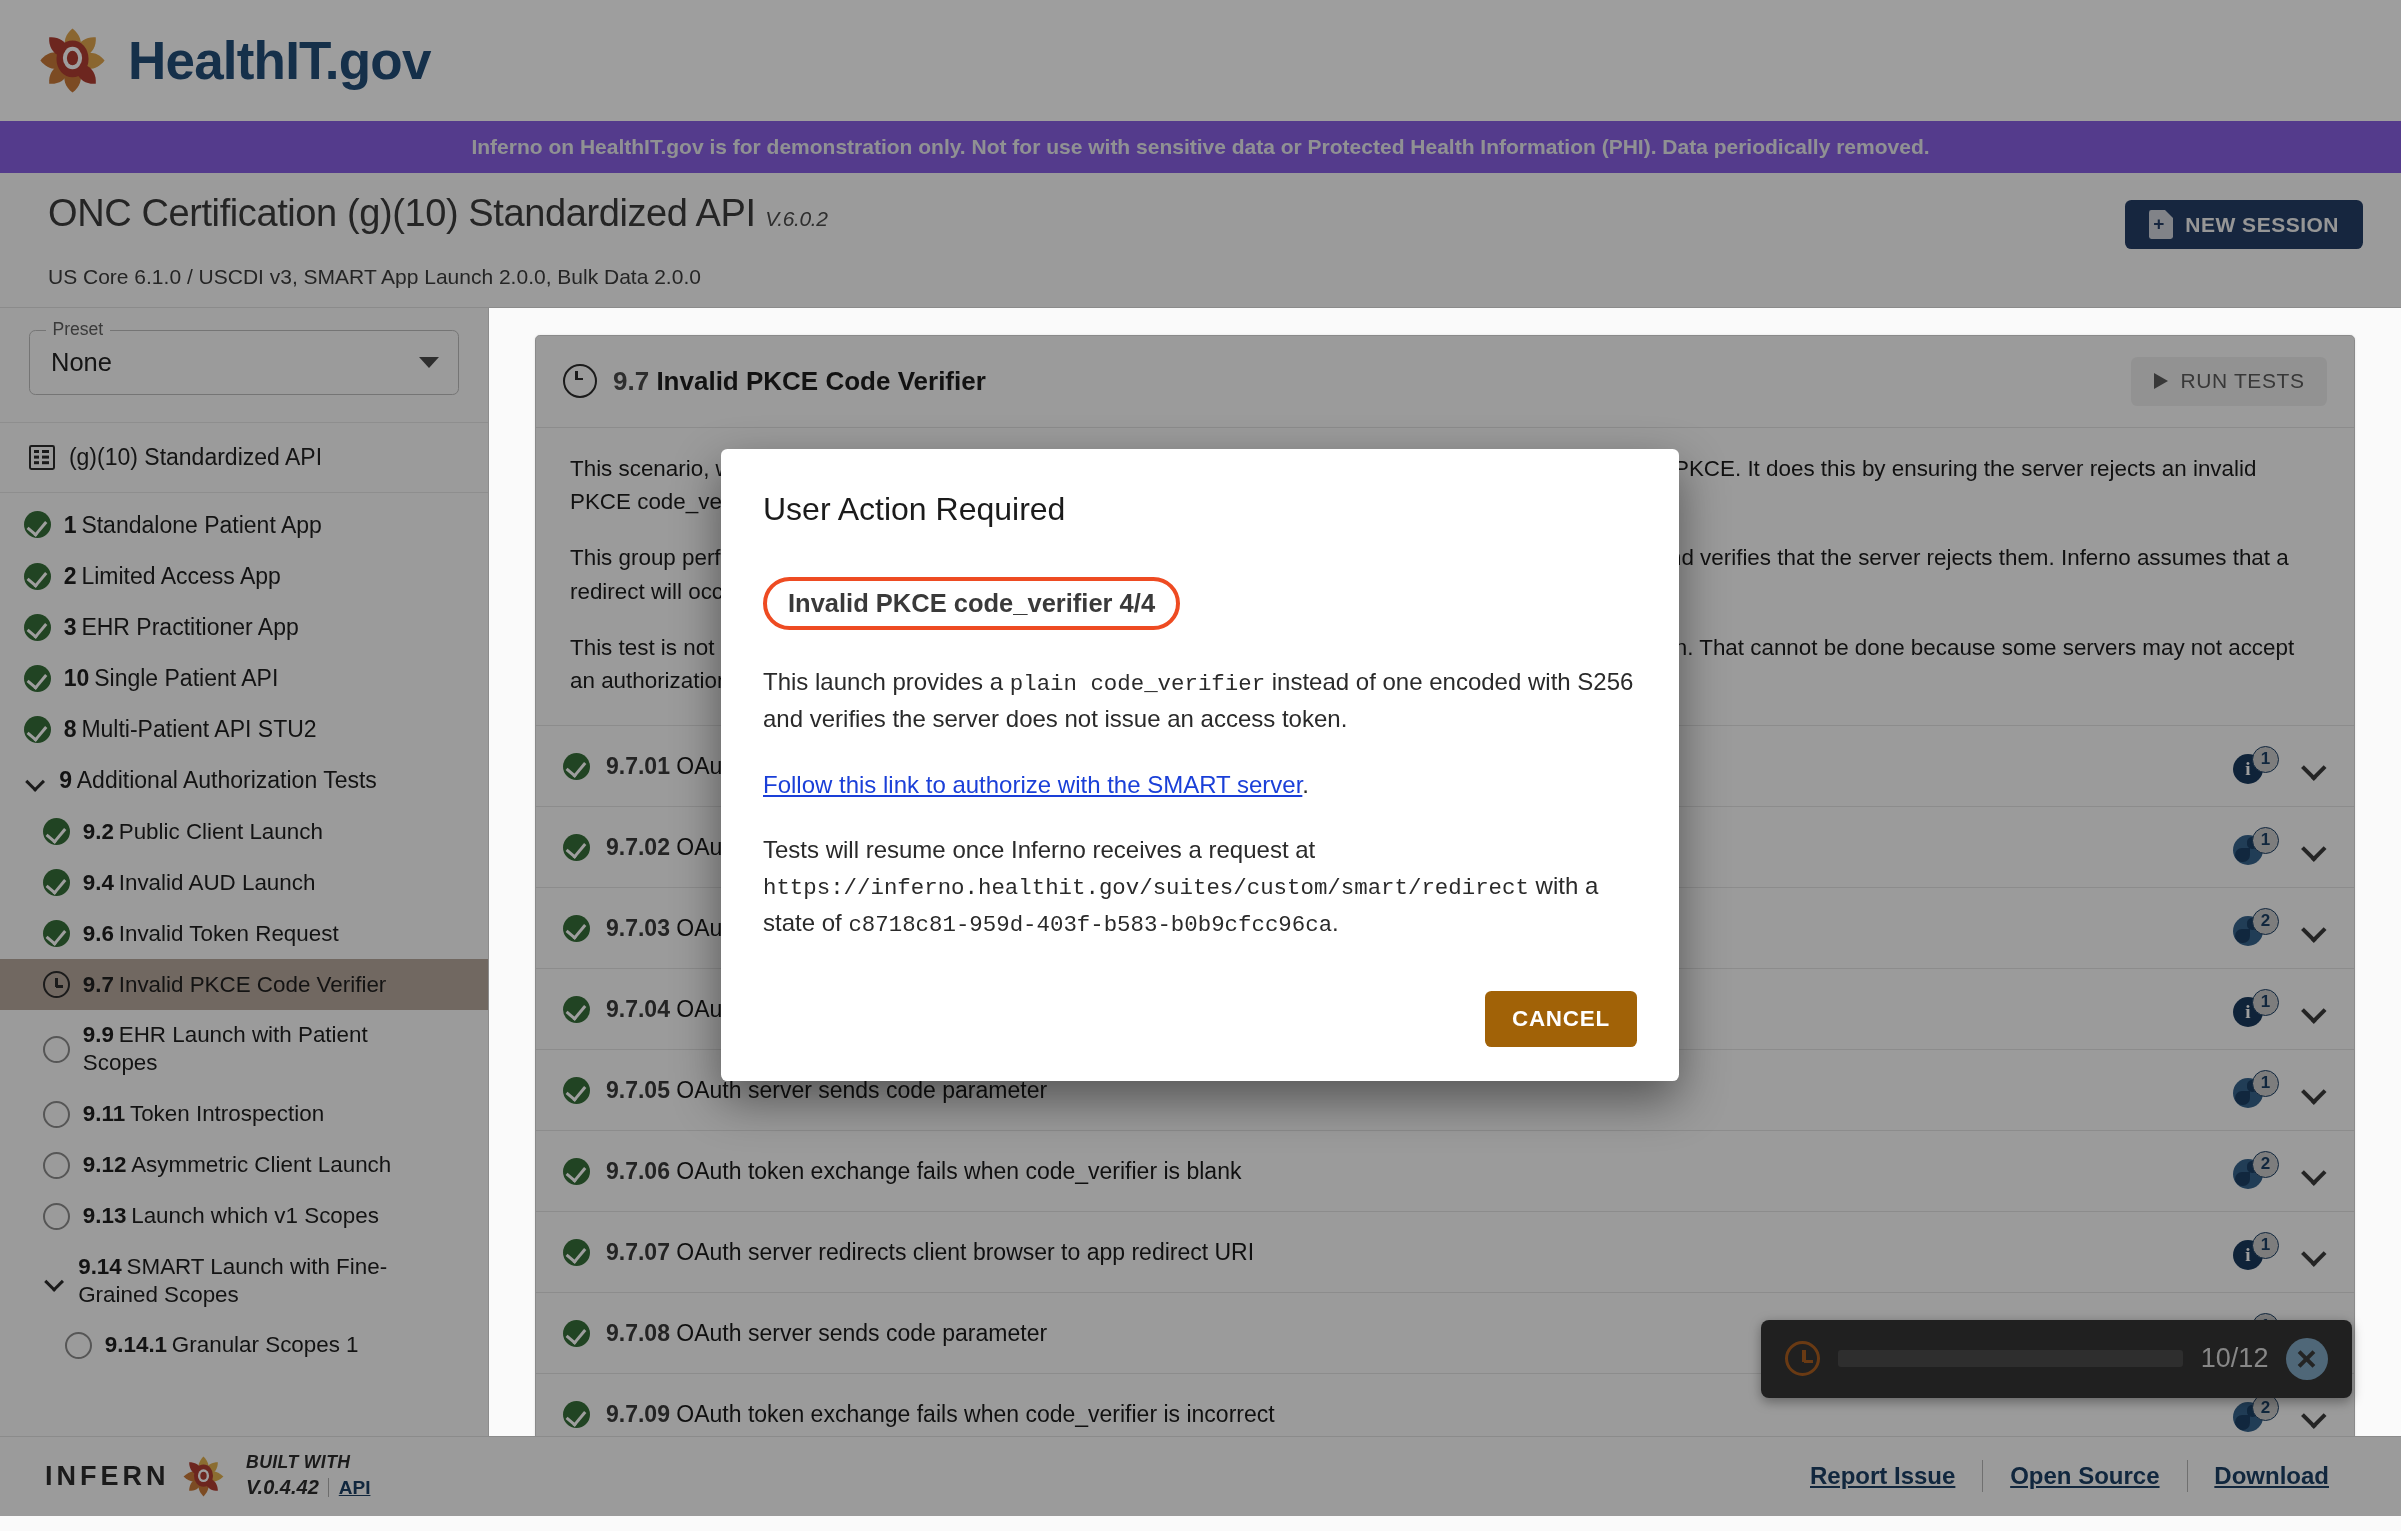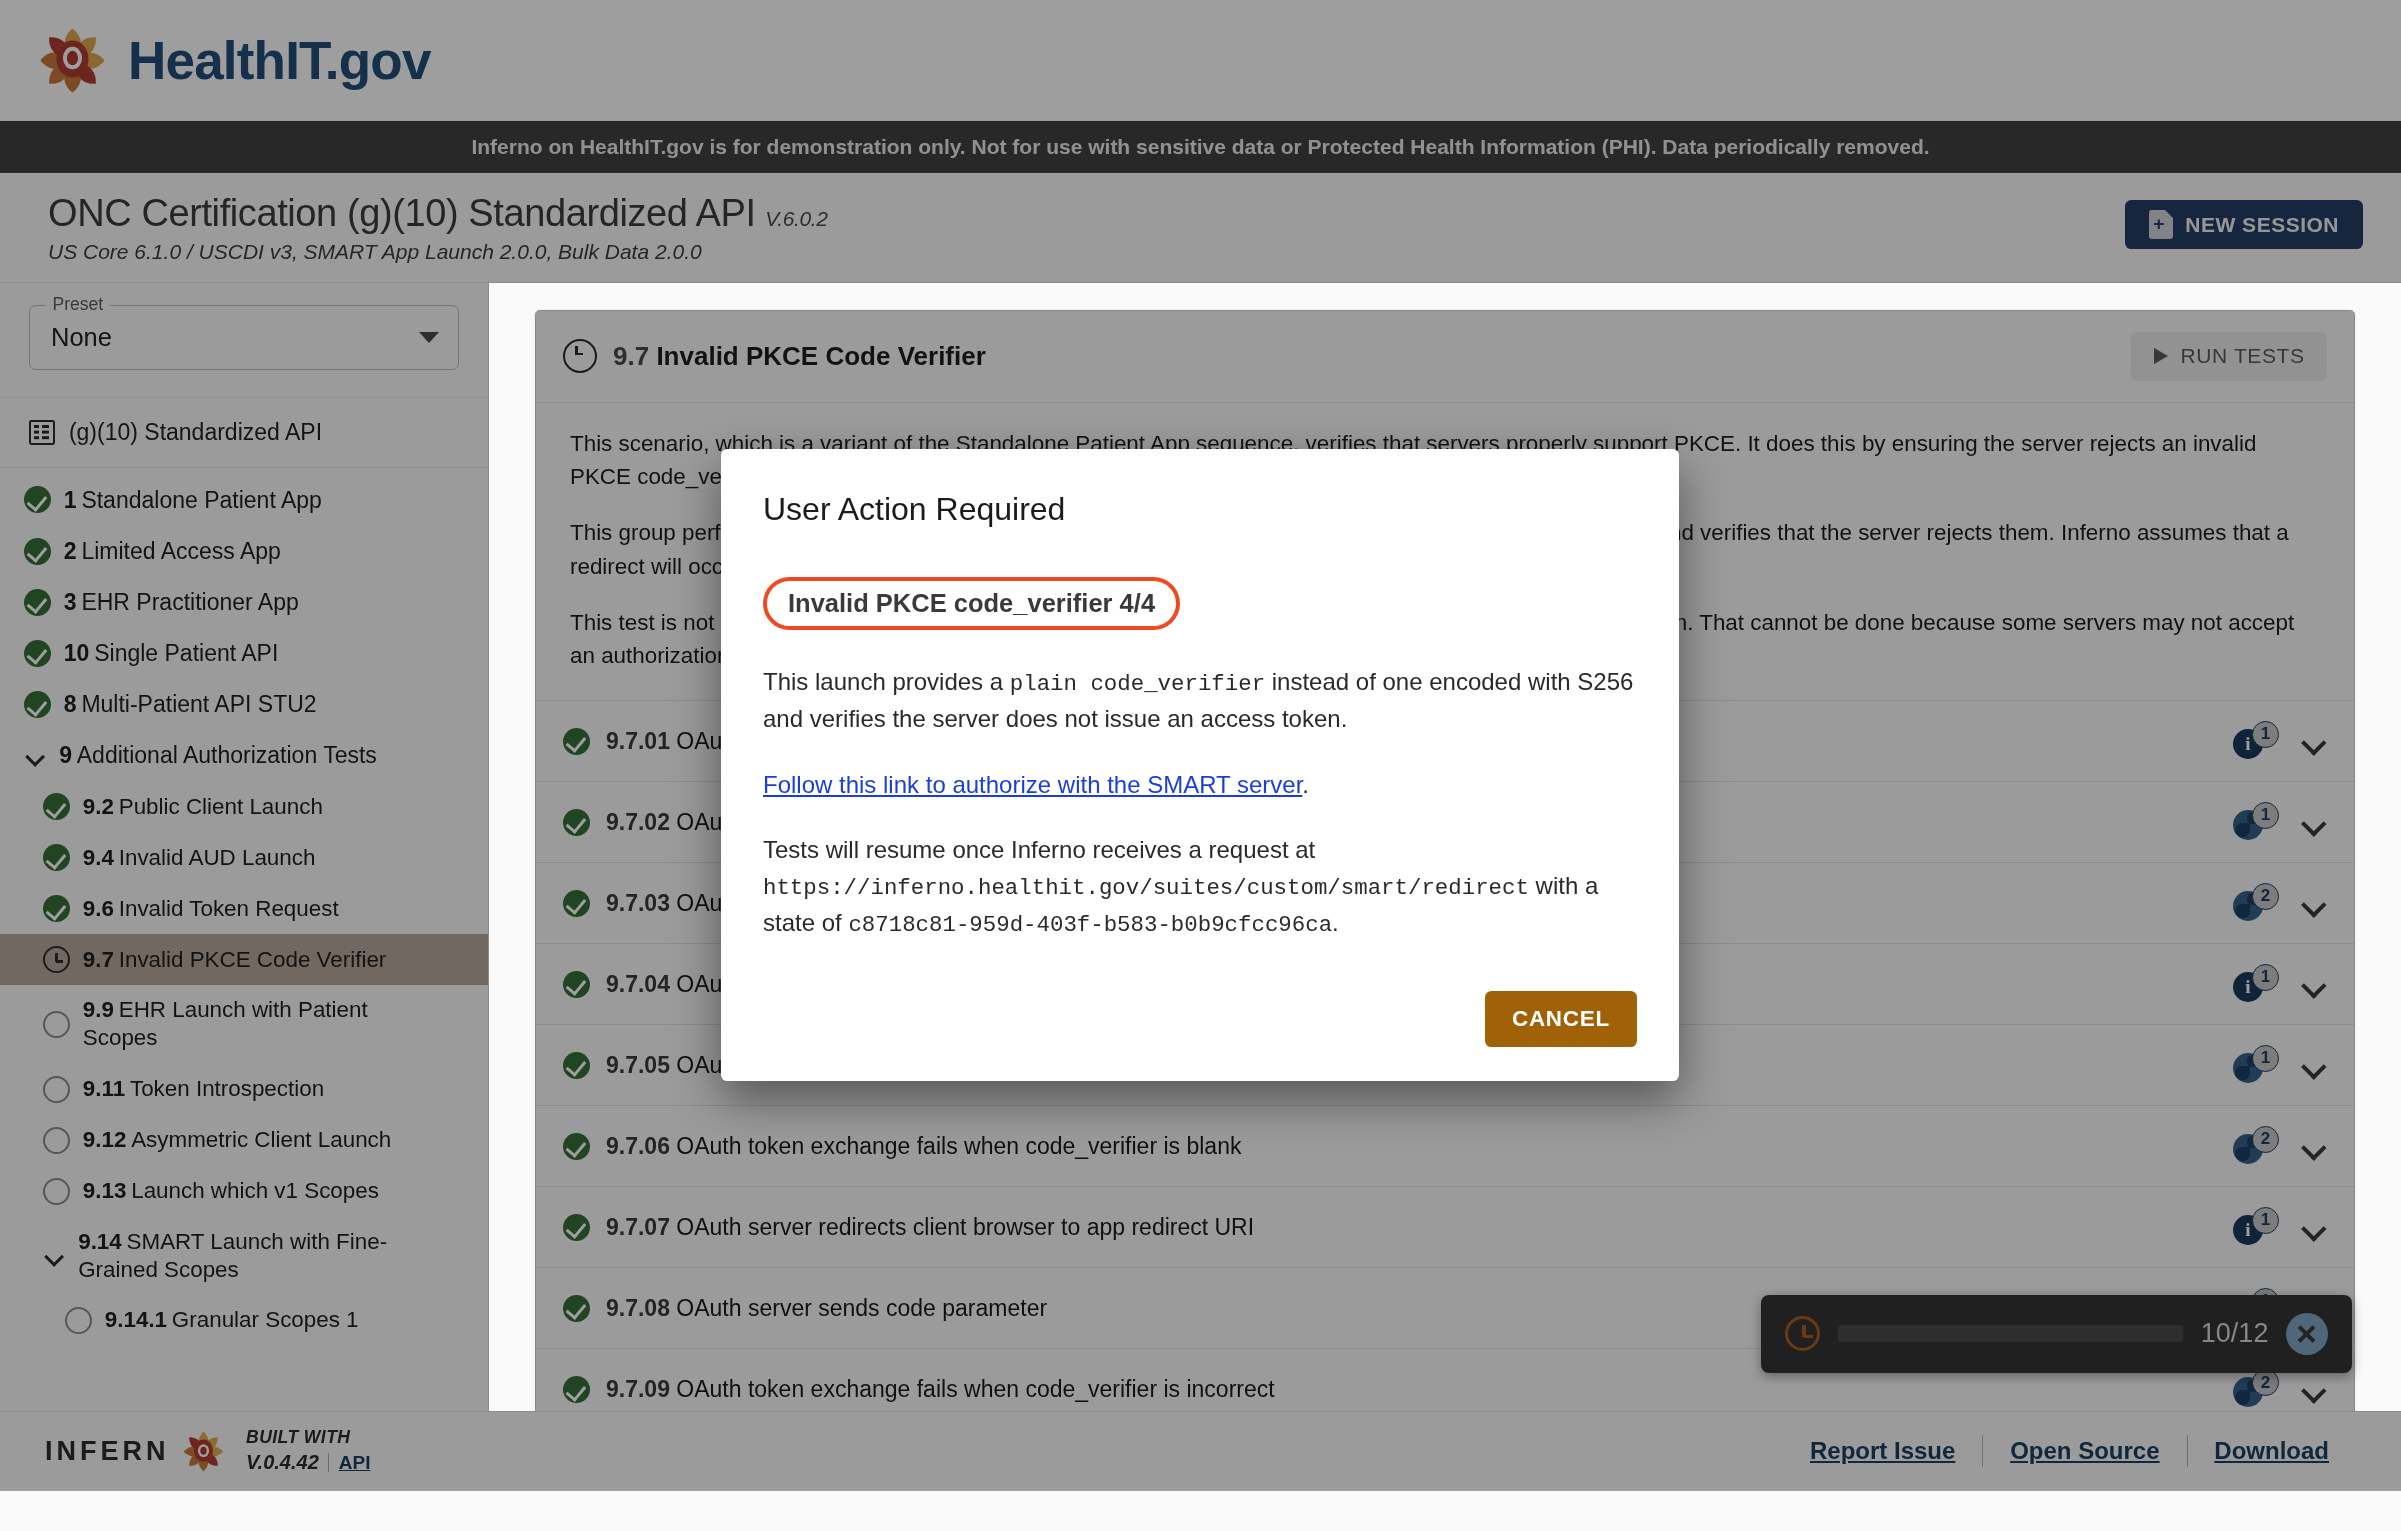--- a/index.html
+++ b/index.html
@@ -21,34 +21,34 @@
   .brand { display: flex; align-items: center; gap: 21px; }
   .brand-mark { width: 69px; height: 69px; position: relative; flex: none; }
   .brand-text { font-size: 53px; font-weight: 700; color: #1c4e80; letter-spacing: -0.8px;
                 font-family: "Liberation Sans", sans-serif; }
   .hhs-links { text-align: right; line-height: 1.45; }
   .hhs-links a { display: block; color: #0d2a6b; font-size: 21.6px; font-weight: 700;
                  text-decoration: none; }
 
   
   .demo-banner {
-    background: #404040; color: #e8eaee; height: 52px;
+    background: #8b5cf6; color: #e8eaee; height: 52px;
     display: flex; align-items: center; justify-content: center;
     font-size: 21px; font-weight: 600;
   }
 
   
   .suite-bar {
     background: #fafafa; padding: 19px 38px 17.6px 48px;
     display: flex; align-items: flex-start; justify-content: space-between;
     border-bottom: 0.8px solid #e0e0e0;
   }
   .suite-title { font-size: 38px; color: #3b3b3b; font-weight: 400; letter-spacing: -0.4px; }
   .suite-title .ver { font-size: 21px; font-style: italic; color: #4a4a4a; margin-left: 9.6px; }
-  .suite-sub { font-size: 21px; color: #3c3c3c; margin-top: 5px; font-style: italic; }
+  .suite-sub { font-size: 21px; color: #3c3c3c; margin-top: 30px; }
   .new-session-btn {
     background: #1f3e6e; color: #f2f2f2; border: none; border-radius: 6.4px;
     padding: 0 24px; height: 49px; font-size: 21px; font-weight: 600;
     letter-spacing: 0.5px; display: inline-flex; align-items: center; gap: 12.8px;
     cursor: pointer; margin-top: 8px;
   }
 
   
   .body-row { display: flex; height: 1208px; }
 

